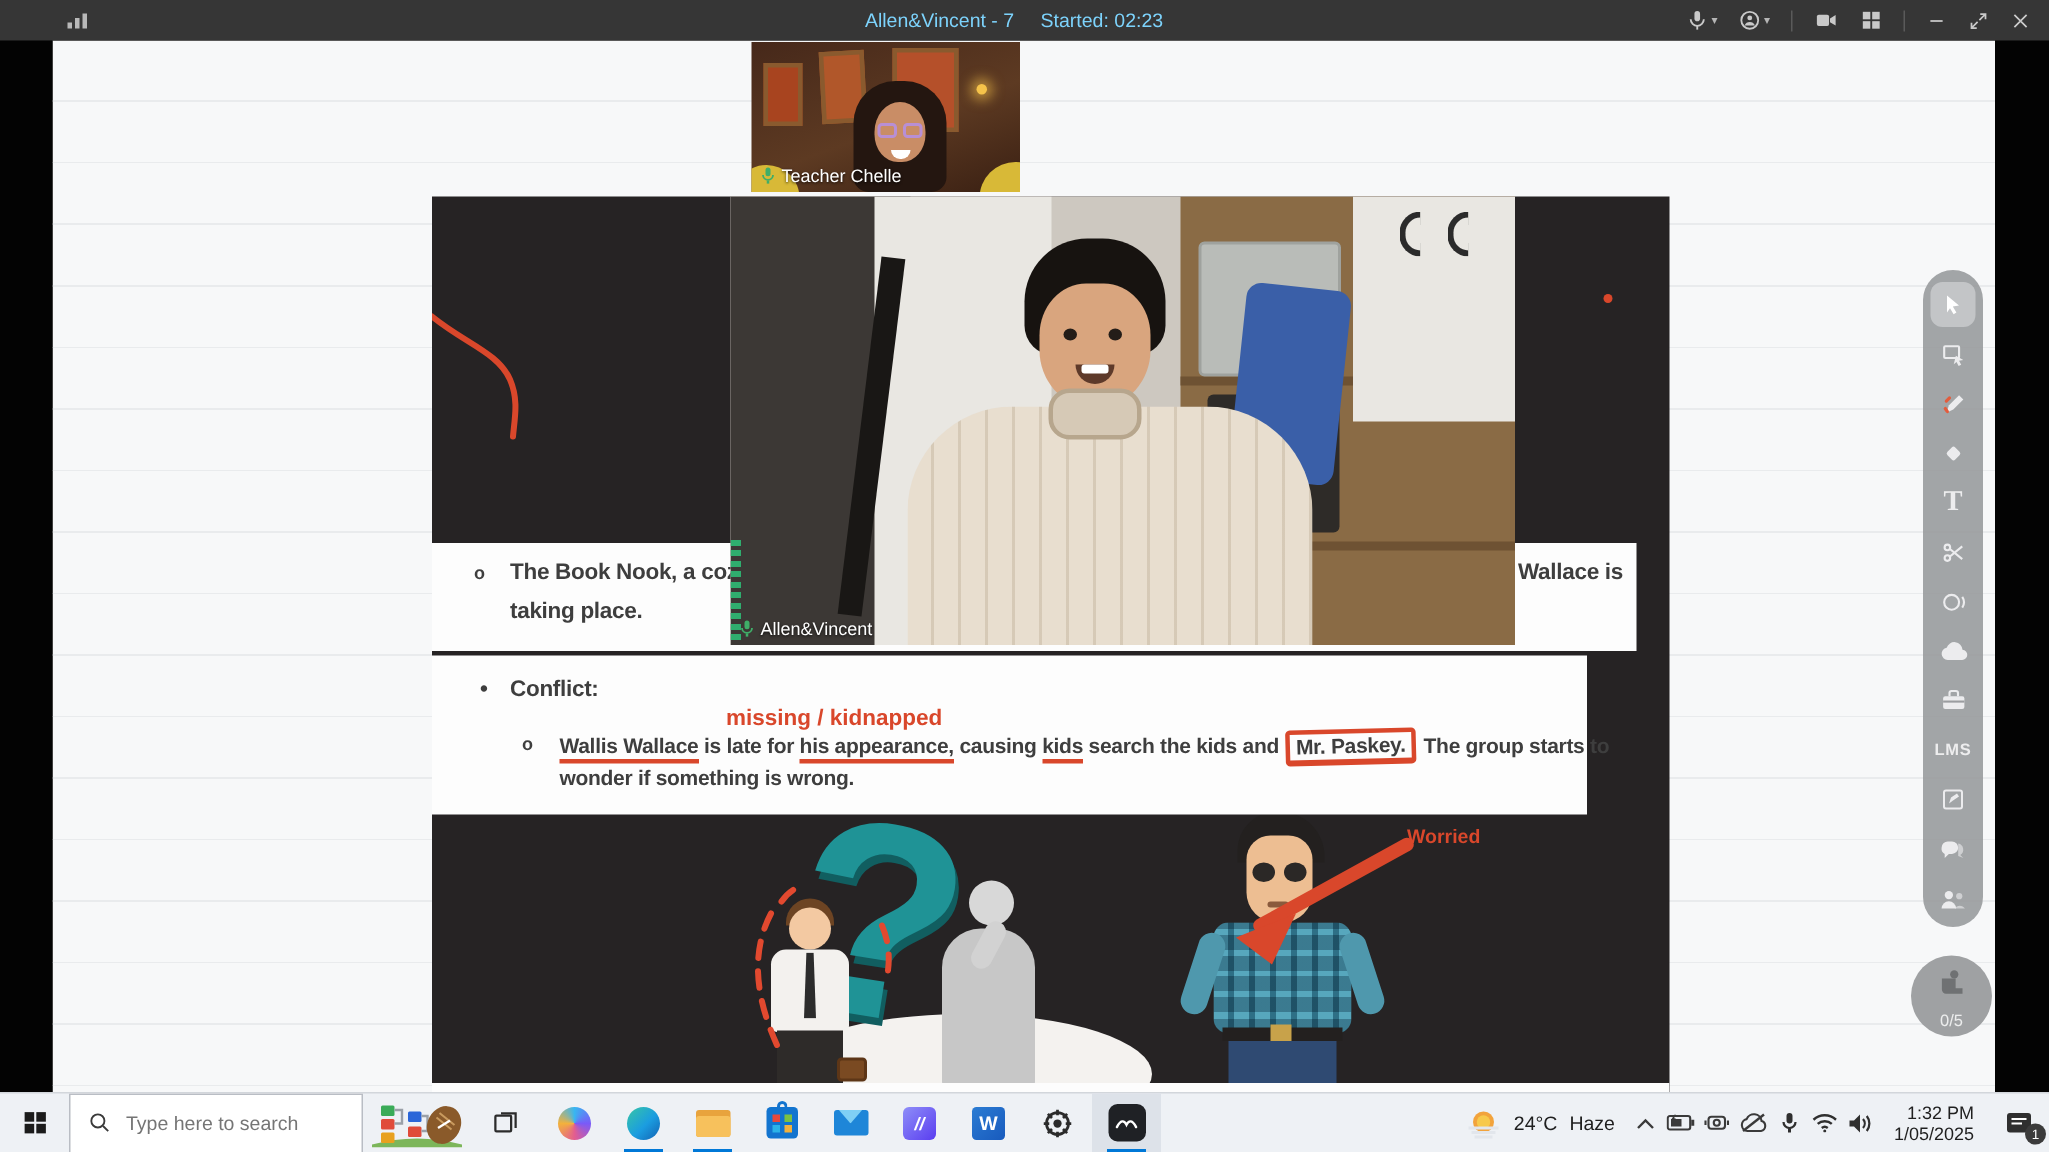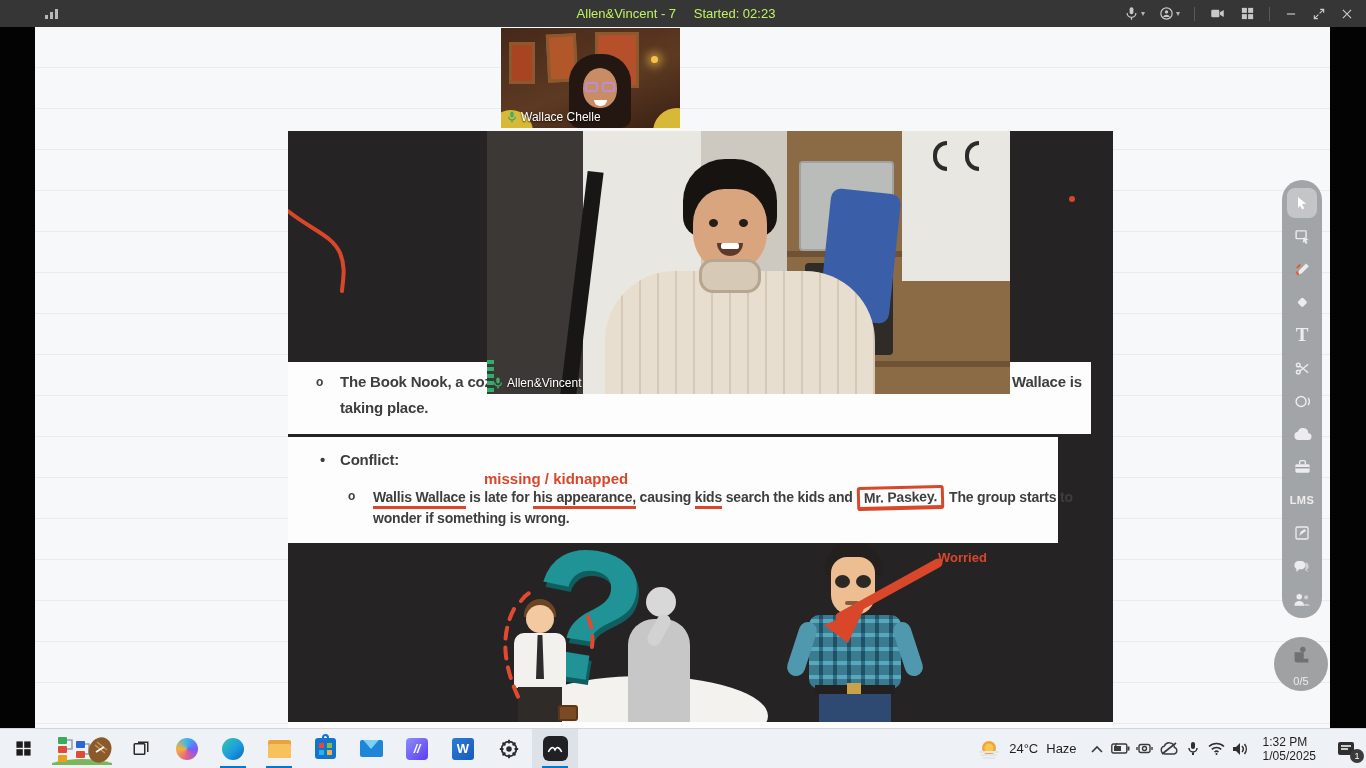--- a/index.html
+++ b/index.html
@@ -5,21 +5,21 @@
   * { margin:0; padding:0; box-sizing:border-box; }
   html,body { width:1366px; height:768px; overflow:hidden; background:#000;
     font-family:"Liberation Sans", sans-serif; }
   .abs { position:absolute; }
 
   
   #titlebar { left:0; top:0; width:1366px; height:27px; background:#363636; z-index:40;
     display:flex; align-items:center; color:#cfcfcf; }
   #signal { display:flex; align-items:flex-end; gap:2px; margin-left:45px; }
   #signal i { display:block; width:3px; background:#b8b8b8; }
-  #tb-title { position:absolute; left:0; right:0; text-align:center; font-size:13px; color:#bef264; }
+  #tb-title { position:absolute; left:0; right:0; text-align:center; font-size:13px; color:#7dd3fc; }
   #tb-title span { margin:0 14px 0 0; }
   #tb-controls { position:absolute; right:12px; top:0; height:27px; display:flex; align-items:center; gap:14px; }
   #tb-controls .ctl { display:flex; align-items:center; gap:2px; color:#c9c9c9; cursor:default; }
   #tb-controls svg { display:block; }
   .tb-sep { width:1px; height:14px; background:#5a5a5a; }
   .caret { font-size:8px; color:#b5b5b5; }
 
   
   #left-rail { left:0; top:27px; width:35px; height:701px; background:#030303; z-index:2; }
   #right-rail { left:1330px; top:27px; width:36px; height:701px; background:#030303; z-index:2; }
@@ -38,21 +38,21 @@
   
   .qmark { font-size:185px; font-weight:800; color:#1f9396; text-shadow:3px 5px 0 #115e60;
     transform:rotate(9deg); line-height:1; }
 
   
   .vid-label { position:absolute; left:6px; bottom:4px; display:flex; align-items:center; gap:4px;
     color:#fff; text-shadow:0 1px 2px rgba(0,0,0,.8); font-size:12px; }
   .mic-dot svg { display:block; }
   #teacher-video { left:501px; top:28px; width:179px; height:100px; z-index:6; overflow:hidden;
     background:linear-gradient(160deg,#46281a 0%, #5d3a22 55%, #3a2013 100%); }
-  #student-video { left:487px; top:131px; width:523px; height:263px; z-index:6; overflow:hidden; background:#cdc8c0; }
+  #student-video { left:487px; top:131px; width:523px; height:299px; z-index:6; overflow:hidden; background:#cdc8c0; }
   .frame { position:absolute; border:3px solid #8a5a2e; }
   #audio-meter { position:absolute; left:0; top:229px; width:7px; height:68px;
     background:repeating-linear-gradient(180deg,#2fae6e 0 4px, transparent 4px 7px); }
 
   
   #toolbar { left:1282px; top:180px; width:40px; height:438px; background:rgba(150,152,155,.88);
     border-radius:20px; z-index:12; display:flex; flex-direction:column; align-items:center; padding-top:8px; }
   .tool { width:30px; height:30px; margin-bottom:3px; display:flex; align-items:center; justify-content:center;
     color:#ededee; border-radius:8px; cursor:pointer; flex:0 0 auto; }
   .tool.sel { background:#c3c5c7; }
@@ -65,21 +65,21 @@
   #taskbar { left:0; top:728px; width:1366px; height:40px; background:#eef1f5; border-top:1px solid #d2d6db;
     z-index:50; display:flex; align-items:center; }
   .tb-slot { width:46px; height:40px; display:flex; align-items:center; justify-content:center; cursor:pointer; position:relative; }
   .runline { position:absolute; bottom:0; left:10px; right:10px; height:3px; background:#0078d7; }
   #search-box { width:196px; height:40px; background:#fff; border:1px solid #b9bdc4; display:flex;
     align-items:center; padding-left:12px; gap:10px; }
   #search-box input { border:none; outline:none; font-size:13px; color:#4a4d52; width:150px; background:transparent;
     font-family:"Liberation Sans",sans-serif; }
   #tray { margin-left:auto; display:flex; align-items:center; height:40px; }
   .tray-ic { width:24px; height:40px; display:flex; align-items:center; justify-content:center; cursor:pointer; color:#3a3a3a; }
-  #clock { text-align:left; font-size:12px; color:#1f1f1f; line-height:14px; padding:0 10px; cursor:default; }
+  #clock { text-align:right; font-size:12px; color:#1f1f1f; line-height:14px; padding:0 10px; cursor:default; }
   #notif { position:relative; width:40px; height:40px; display:flex; align-items:center; justify-content:center; cursor:pointer; }
   #notif-badge { position:absolute; right:2px; bottom:6px; width:14px; height:14px; border-radius:50%;
     background:#3b3b3b; color:#fff; font-size:9px; line-height:14px; text-align:center; }
   #weather { display:flex; align-items:center; gap:8px; font-size:13px; color:#1f1f1f; cursor:pointer; padding:0 8px; }
 </style>
 </head>
 <body>
 
 <div class="abs" id="titlebar">
   <div id="signal">
@@ -227,21 +227,21 @@
   <div class="abs" style="left:101px;top:54px;width:13px;height:10px;border:2px solid #b88fd4;border-radius:3px"></div>
   <div class="abs" style="left:93px;top:72px;width:13px;height:6px;border-radius:0 0 8px 8px;background:#fff"></div>
   <div class="vid-label">
     <span class="mic-dot">
       <svg width="10" height="12" viewBox="0 0 24 28" fill="#3fae68">
           <rect x="8" y="1" width="8" height="14" rx="4"></rect>
           <path d="M4 13a8 8 0 0 0 16 0" fill="none" stroke="#3fae68" stroke-width="3"></path>
           <rect x="10" y="22" width="4" height="5"></rect>
         </svg>
     </span>
-    <span>Wallace Chelle</span>
+    <span>Teacher Chelle</span>
   </div>
 </div>
 
 <div class="abs" id="student-video">
   <div class="abs" style="left:0;top:0;width:120px;height:299px;background:#3c3835"></div>
   <div class="abs" style="left:96px;top:0;width:118px;height:299px;background:#e9e7e2"></div>
   <div class="abs" style="left:86px;top:40px;width:16px;height:240px;background:#191715;transform:rotate(7deg)"></div>
   <div class="abs" style="left:300px;top:0;width:223px;height:299px;background:#8a6b45"></div>
   <div class="abs" style="left:300px;top:120px;width:223px;height:6px;background:#6e5233"></div>
   <div class="abs" style="left:300px;top:230px;width:223px;height:6px;background:#6e5233"></div>
@@ -358,20 +358,27 @@
 
 <div class="abs" id="taskbar">
   <div class="tb-slot">
     <svg width="17" height="17" viewBox="0 0 24 24" fill="#1b1b1b">
         <rect x="2" y="2" width="9" height="9"></rect>
         <rect x="13" y="2" width="9" height="9"></rect>
         <rect x="2" y="13" width="9" height="9"></rect>
         <rect x="13" y="13" width="9" height="9"></rect>
       </svg>
   </div>
+  <div id="search-box">
+    <svg width="15" height="15" viewBox="0 0 24 24" fill="none" stroke="#3a3a3a" stroke-width="2">
+        <circle cx="10" cy="10" r="7"></circle>
+        <path d="M15.5 15.5L21 21"></path>
+      </svg>
+    <input placeholder="Type here to search" style="">
+  </div>
   <div class="tb-slot" style="width:72px">
     <svg width="60" height="32" viewBox="0 0 60 32">
       <path d="M0 30 Q 30 22 60 30 L60 32 L0 32 Z" fill="#7cb65a"></path>
       <rect x="6" y="4" width="9" height="7" rx="1" fill="#3aab58"></rect>
         <rect x="6" y="13" width="9" height="7" rx="1" fill="#e04b3a"></rect>
         <rect x="6" y="22" width="9" height="7" rx="1" fill="#e8a11f"></rect>
       <rect x="24" y="8" width="9" height="7" rx="1" fill="#2b66d8"></rect>
         <rect x="24" y="18" width="9" height="7" rx="1" fill="#e04b3a"></rect>
       <path d="M15 7h5v5M15 16h5v-4M33 11h4v5M33 21h4v-5" stroke="#9aa0a8" fill="none" stroke-width="1.6"></path>
       <ellipse cx="48" cy="17" rx="11" ry="13" fill="#8a5a2a" transform="rotate(28 48 17)"></ellipse>

